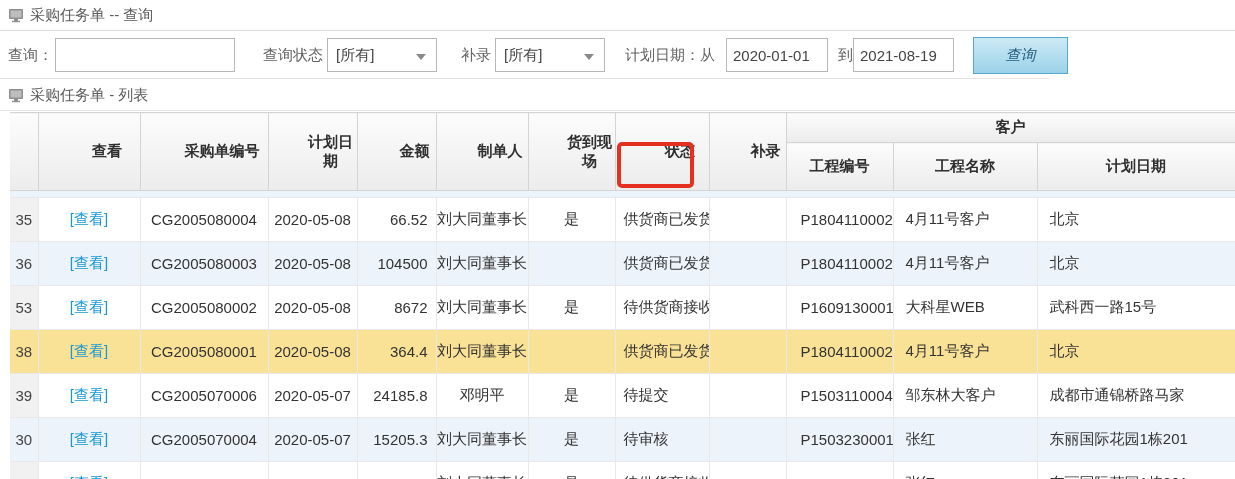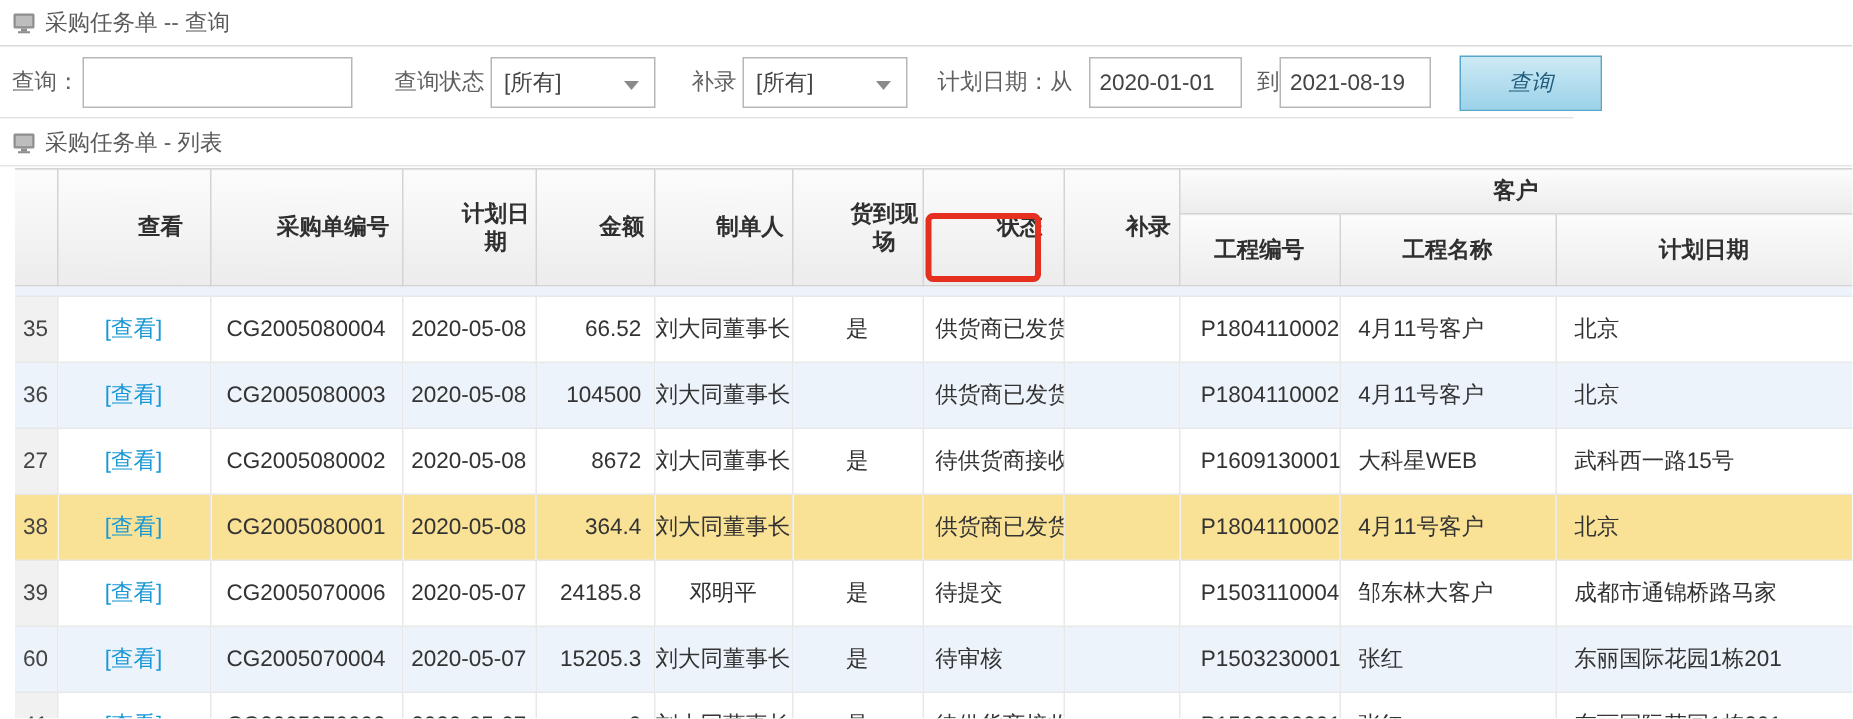--- a/index.html
+++ b/index.html
@@ -166,21 +166,21 @@
           <td class="c-amount">104500</td>
           <td class="c-maker">刘大同董事长</td>
           <td class="c-arrived"></td>
           <td class="c-status">供货商已发货</td>
           <td class="c-supplement"></td>
           <td class="c-projno">P1804110002</td>
           <td class="c-projname">4月11号客户</td>
           <td class="c-address">北京</td>
         </tr>
         <tr>
-          <td class="c-num">27</td>
+          <td class="c-num">53</td>
           <td class="c-view"><a class="view-link">[查看]</a></td>
           <td class="c-po">CG2005080002</td>
           <td class="c-date">2020-05-08</td>
           <td class="c-amount">8672</td>
           <td class="c-maker">刘大同董事长</td>
           <td class="c-arrived">是</td>
           <td class="c-status">待供货商接收</td>
           <td class="c-supplement"></td>
           <td class="c-projno">P1609130001</td>
           <td class="c-projname">大科星WEB</td>
@@ -208,21 +208,21 @@
           <td class="c-amount">24185.8</td>
           <td class="c-maker">邓明平</td>
           <td class="c-arrived">是</td>
           <td class="c-status">待提交</td>
           <td class="c-supplement"></td>
           <td class="c-projno">P1503110004</td>
           <td class="c-projname">邹东林大客户</td>
           <td class="c-address">成都市通锦桥路马家</td>
         </tr>
         <tr class="alt">
-          <td class="c-num">60</td>
+          <td class="c-num">30</td>
           <td class="c-view"><a class="view-link">[查看]</a></td>
           <td class="c-po">CG2005070004</td>
           <td class="c-date">2020-05-07</td>
           <td class="c-amount">15205.3</td>
           <td class="c-maker">刘大同董事长</td>
           <td class="c-arrived">是</td>
           <td class="c-status">待审核</td>
           <td class="c-supplement"></td>
           <td class="c-projno">P1503230001</td>
           <td class="c-projname">张红</td>

